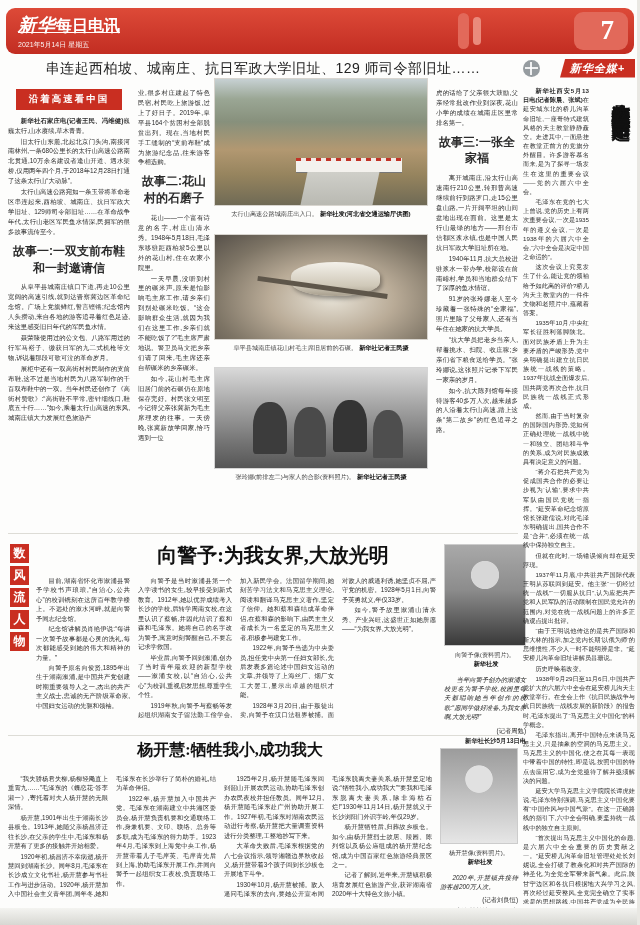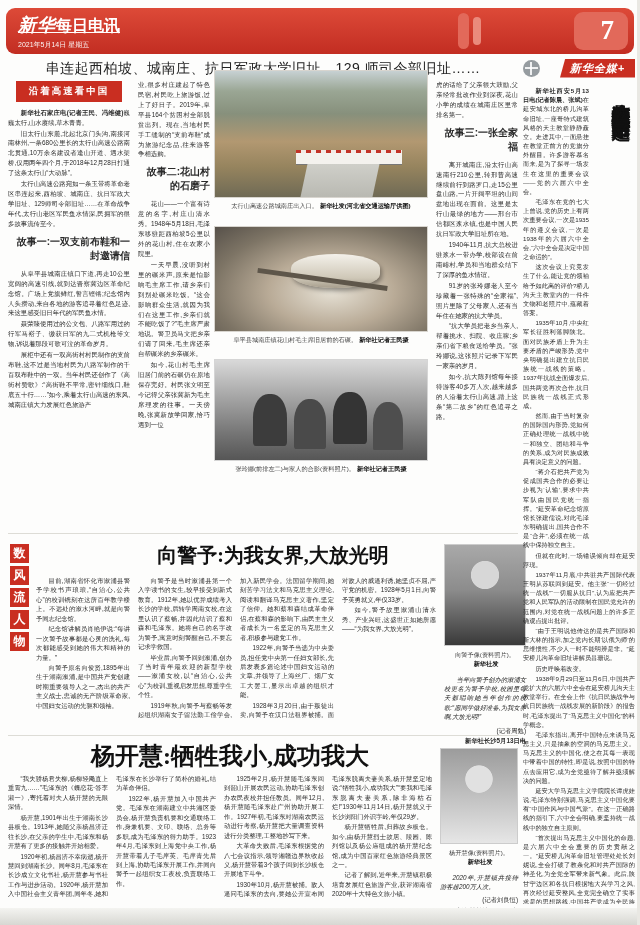--- a/index.html
+++ b/index.html
@@ -22,33 +22,33 @@
               font-family:"Liberation Serif","DejaVu Serif",serif;}
   .hdr-acc1{position:absolute;left:452px;top:5px;width:11px;height:36px;border-radius:6px;background:#e2695a;}
   .hdr-acc2{position:absolute;left:467px;top:9px;width:8px;height:28px;border-radius:5px;background:#ea8a7c;}
   .pg-acc{position:absolute;right:6px;top:4px;width:54px;height:38px;border-radius:9px;background:#e2695a;}
   .pagenum{position:absolute;right:20px;top:7px;color:#fff;font-size:27px;font-weight:900;
            font-family:"Liberation Serif","DejaVu Serif",serif;}
   
   .main{position:absolute;left:8px;top:60px;width:510px;}
   .subhead{text-align:center;font-size:14px;color:#222;letter-spacing:.5px;}
   .headline{text-align:center;font-size:26px;font-weight:900;color:#111;margin-top:3px;letter-spacing:1px;}
-  .main-cols{position:relative;margin-top:2px;height:416px;}
+  .main-cols{position:relative;margin-top:10px;height:416px;}
   .mcol{position:absolute;top:0;font-size:6.4px;line-height:1.55;text-align:justify;overflow:hidden;}
   .mcol1{left:0;width:122px;height:416px;}
   .mcol2{left:130px;width:72px;height:416px;}
   .mcol4{left:428px;width:82px;height:416px;}
   .tag{background:#c92e21;color:#fff;font-weight:bold;font-size:9.5px;text-align:center;
        padding:3px 0;width:106px;margin:1px auto 6px;letter-spacing:2px;}
   p{margin:0 0 1px;}
   .t-p{text-indent:2em;}
   .t-p0{text-indent:0;}
   .t-lead{text-indent:2em;}
   .t-lead b{font-weight:bold;}
-  .t-sub{font-weight:bold;text-align:right;font-size:10px;margin:6px 0;text-indent:0;line-height:1.4;}
+  .t-sub{font-weight:bold;text-align:center;font-size:12px;margin:6px 0;text-indent:0;line-height:1.4;}
   
   .mphotos{position:absolute;left:206px;top:-10px;width:214px;}
   .ph{position:relative;width:214px;overflow:hidden;border:1px solid #d8d5cf;box-sizing:border-box;}
   .ph1{height:128px;background:linear-gradient(180deg,#c7d1d3 0%,#9aa694 16%,#87907c 34%,#b29871 56%,#96845e 76%,#6f6a55 100%);}
   .ph1 .toll{position:absolute;left:38%;bottom:26%;width:50%;height:9%;background:#f4f2ee;
              border-top:3px solid #c23327;box-shadow:0 1px 0 #777;}
   .ph1 .toll::before{content:"";position:absolute;left:0;top:-3px;width:100%;height:3px;
              background:repeating-linear-gradient(90deg,#c23327 0 5px,#f2e9e5 5px 10px);}
   .ph1 .road{position:absolute;left:42%;bottom:0;width:34%;height:26%;background:linear-gradient(180deg,#cfcfc9,#b9b9b2);transform:skewX(-12deg);}
   .ph2{height:106px;background:radial-gradient(ellipse at 55% 62%,#e6e1d5 0%,#b9ab97 38%,#7d7465 72%,#57514a 100%);margin-top:16px;}
@@ -82,21 +82,21 @@
   .po-y{height:96px;background:
         radial-gradient(circle at 50% 32%,#e3e1db 0 18%,rgba(0,0,0,0) 19%),
         linear-gradient(180deg,#9c9c98 0%,#b9b9b5 40%,#e8e6e0 100%);}
   .side .cap{margin-top:4px;}
   .side .note{font-style:italic;margin-top:6px;text-align:justify;text-indent:2em;color:#222;}
   .side .rep{text-align:right;margin-top:4px;}
   .side .dl{text-align:right;font-weight:bold;margin-top:1px;}
   
   .yk{position:absolute;left:8px;top:738px;width:510px;height:170px;}
   .yk-head{position:absolute;left:20px;top:2px;width:404px;text-align:center;
-           font-size:24px;font-weight:900;color:#111;}
+           font-size:16px;font-weight:900;color:#111;}
   .yk-cols{left:0;top:36px;width:424px;height:130px;column-count:4;}
   .yk-side{left:432px;top:10px;width:78px;}
   
   .sb{position:absolute;left:523px;top:58px;width:112px;height:848px;}
   .sb-brand{display:flex;align-items:center;gap:20px;height:20px;}
   .globe{width:17px;height:17px;border-radius:50%;background:#969ca0;position:relative;flex:none;}
   .globe::before{content:"";position:absolute;left:2px;top:7px;width:13px;height:2px;background:#fff;opacity:.85;}
   .globe::after{content:"";position:absolute;left:7px;top:2px;width:2px;height:13px;background:#fff;opacity:.85;}
   .sb-banner{flex:1;height:19px;background:#c92e21;clip-path:polygon(7% 0,100% 0,100% 100%,0 100%);
              color:#fff;font-weight:bold;font-style:italic;font-size:11px;text-align:center;line-height:19px;letter-spacing:1px;}

